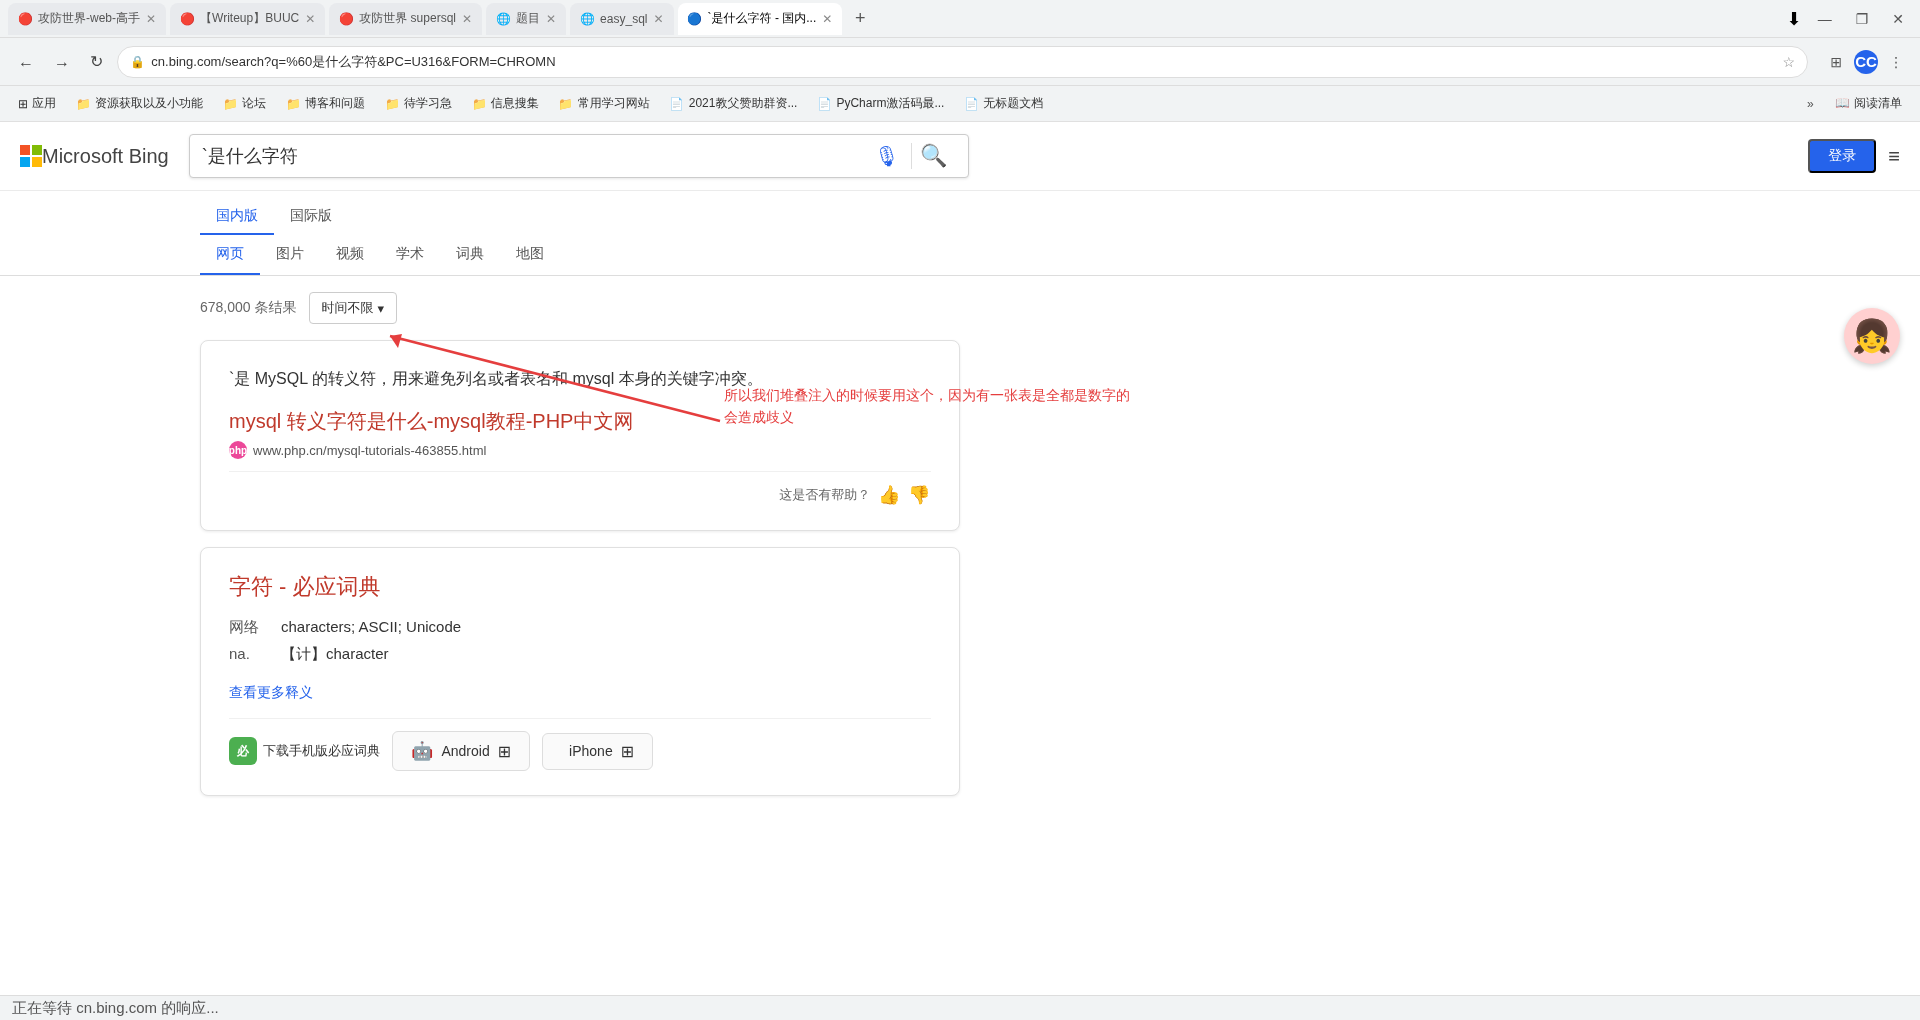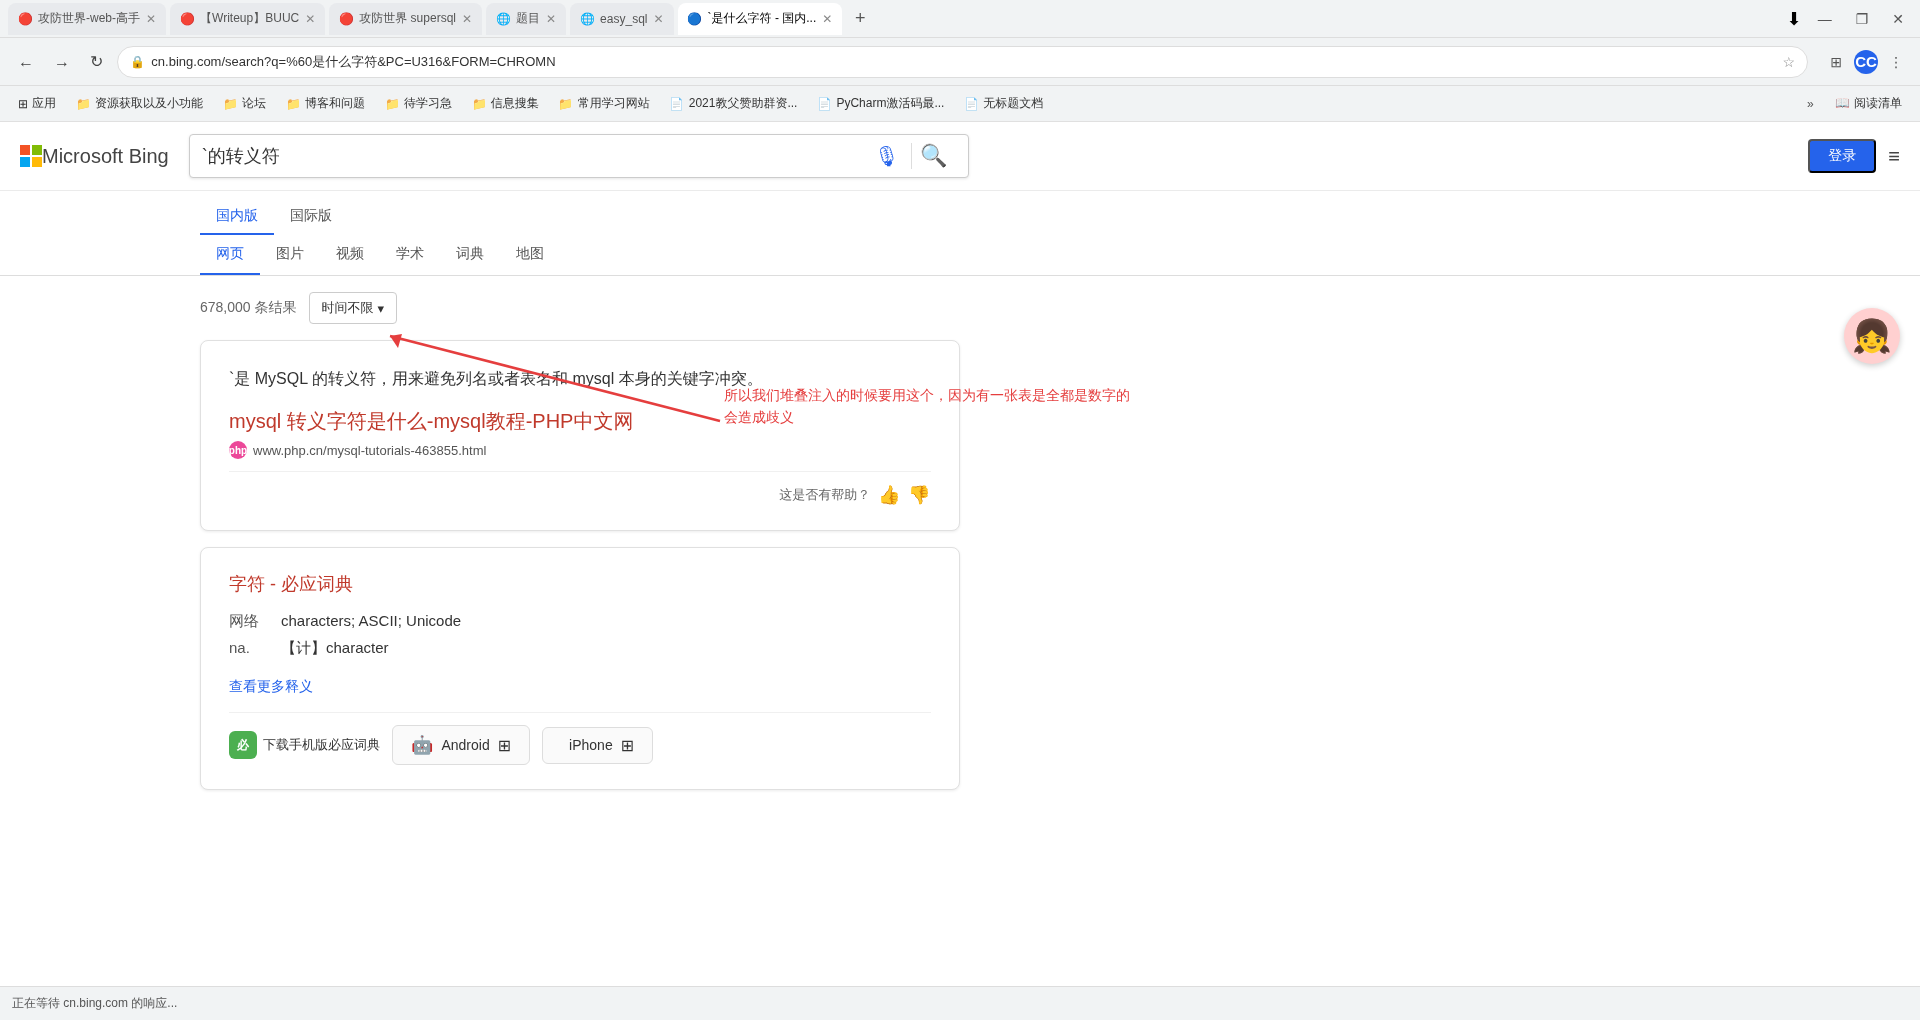--- a/index.html
+++ b/index.html
@@ -71,32 +71,32 @@
     .result-link { font-size: 20px; color: #c0392b; text-decoration: none; display: block; margin-bottom: 6px; font-weight: 500; }
     .result-url-row { display: flex; align-items: center; gap: 6px; }
     .result-url-icon { width: 18px; height: 18px; background: #ec4899; border-radius: 50%; display: flex; align-items: center; justify-content: center; color: #fff; font-size: 10px; font-weight: bold; }
     .result-url { font-size: 13px; color: #555; }
     .helpful-row { display: flex; align-items: center; gap: 8px; padding-top: 12px; margin-top: 12px; border-top: 1px solid #f0f0f0; justify-content: flex-end; }
     .helpful-text { font-size: 13px; color: #666; }
     .helpful-btn { font-size: 18px; cursor: pointer; color: #555; }
 
     
     .dict-card { background: #fff; border: 1px solid #e0e0e0; border-radius: 8px; padding: 24px 28px; max-width: 760px; box-shadow: 0 1px 3px rgba(0,0,0,0.08); }
-    .dict-title { font-size: 18px; color: #c0392b; font-weight: 500; margin-bottom: 16px; }
+    .dict-title { font-size: 22px; color: #c0392b; font-weight: 500; margin-bottom: 16px; }
     .dict-row { display: flex; gap: 12px; margin-bottom: 8px; font-size: 15px; }
     .dict-label { color: #555; min-width: 40px; }
     .dict-value { color: #333; }
     .dict-more-link { color: #2563eb; font-size: 14px; cursor: pointer; text-decoration: none; margin-top: 12px; display: inline-block; }
     .dict-apps-row { display: flex; align-items: center; gap: 12px; margin-top: 16px; padding-top: 12px; border-top: 1px solid #f0f0f0; flex-wrap: wrap; }
     .dict-apps-label { display: flex; align-items: center; gap: 6px; font-size: 13px; color: #333; }
     .dict-app-icon { width: 28px; height: 28px; border-radius: 6px; display: flex; align-items: center; justify-content: center; font-size: 16px; }
     .app-btn { display: flex; align-items: center; gap: 8px; padding: 8px 18px; border: 1px solid #ddd; border-radius: 6px; font-size: 14px; color: #333; cursor: pointer; background: #fafafa; }
 
     
-    .status-bar { height: 34px; background: #f1f3f4; border-top: 1px solid #ddd; display: flex; align-items: center; padding: 0 12px; font-size: 12px; color: #555; }
+    .status-bar { height: 25px; background: #f1f3f4; border-top: 1px solid #ddd; display: flex; align-items: center; padding: 0 12px; font-size: 15px; color: #555; }
 
     
     .annotation-svg { position: absolute; top: 0; left: 0; pointer-events: none; }
 
     
     .page-relative { position: relative; }
   </style>
 </head>
 <body>
 
@@ -218,21 +218,21 @@
 
         <svg width="22" height="22" viewBox="0 0 22 22">
           <rect x="0" y="0" width="10" height="10" fill="#f35325"></rect>
           <rect x="12" y="0" width="10" height="10" fill="#81bc06"></rect>
           <rect x="0" y="12" width="10" height="10" fill="#05a6f0"></rect>
           <rect x="12" y="12" width="10" height="10" fill="#ffba08"></rect>
         </svg>
         <span style="font-size:20px;font-weight:300;color:#444;">Microsoft Bing</span>
       </div>
       <div class="search-box-wrap">
-        <span class="search-text">`的转义符</span>
+        <span class="search-text">`是什么字符</span>
         <span class="search-mic">🎙</span>
         <span class="search-btn">🔍</span>
       </div>
       <div class="bing-header-right">
         <button class="login-btn">登录</button>
         <span class="menu-icon">≡</span>
       </div>
     </div>
 
     <div class="version-tabs">

